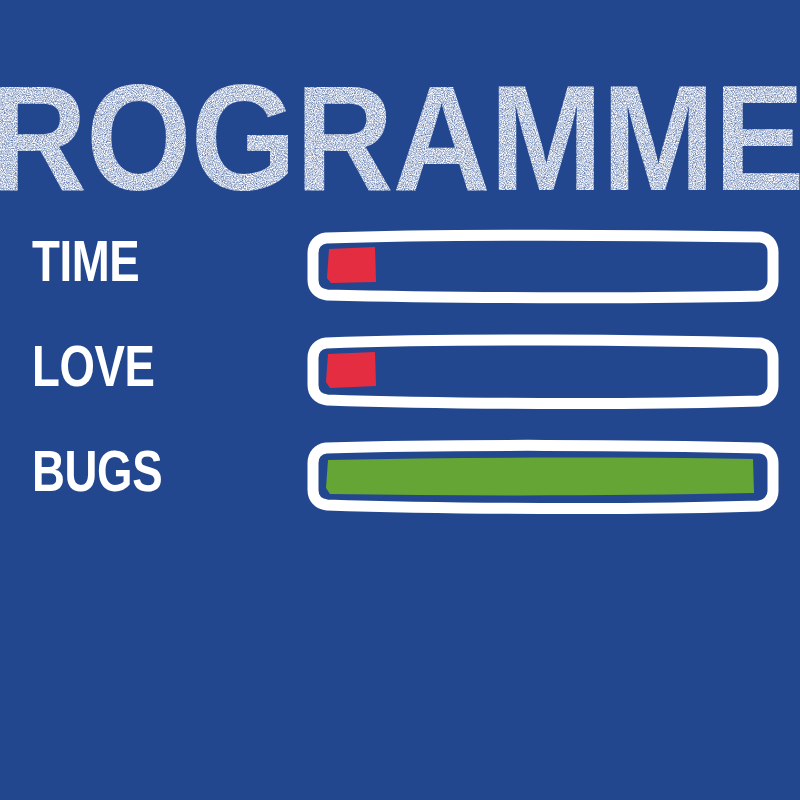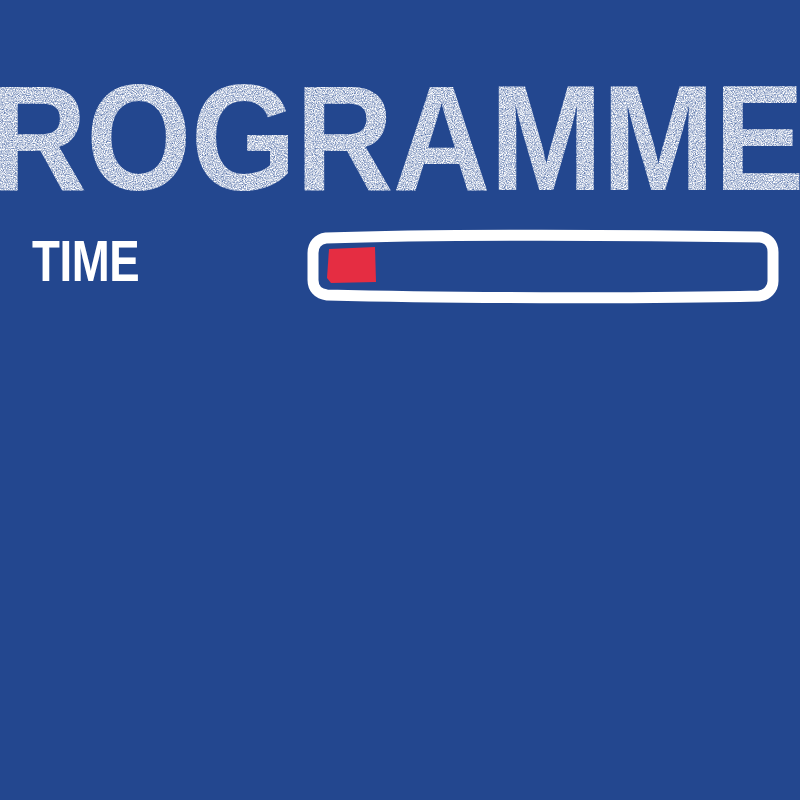--- a/index.html
+++ b/index.html
@@ -115,16 +115,38 @@
           <path fill="none" stroke="#FFFFFF" stroke-width="11" stroke-linecap="round" stroke-linejoin="round" d="M20,12 C 140,8 330,9 454,11 C 462,12 467,18 467,26
                    L467,55 C 467,63 461,69 453,70 C 330,73 140,72 21,69
                    C 12,68 7,62 7,54 L7,27 C 7,19 12,13 20,12 Z"></path>
           <path fill="#E52D42" d="M23,23 L69,21 L70,56 L25,57 L21,52 Z"></path>
         </svg>
       </div>
     </div>
 
 
 
+    <div class="row">
+      <div class="row-label">LOVE</div>
+      <div class="bar-holder">
+        <svg class="bar-svg" viewBox="0 0 474 78">
+          <path fill="none" stroke="#FFFFFF" stroke-width="11" stroke-linecap="round" stroke-linejoin="round" d="M20,12 C 150,7 340,9 454,12 C 462,13 467,19 467,27
+                   L467,55 C 467,63 461,69 453,70 C 325,74 140,73 21,69
+                   C 12,68 7,62 7,54 L7,27 C 7,19 12,13 20,12 Z"></path>
+          <path fill="#E52D42" d="M22,23 L69,21 L70,55 L24,57 L20,51 Z"></path>
+        </svg>
+      </div>
+    </div>
 
+    <div class="row">
+      <div class="row-label">BUGS</div>
+      <div class="bar-holder">
+        <svg class="bar-svg" viewBox="0 0 474 78">
+          <path fill="none" stroke="#FFFFFF" stroke-width="11" stroke-linecap="round" stroke-linejoin="round" d="M20,12 C 145,8 335,9 454,12 C 462,13 467,19 467,27
+                   L467,55 C 467,63 461,69 453,70 C 328,74 142,73 21,69
+                   C 12,68 7,62 7,54 L7,27 C 7,19 12,13 20,12 Z"></path>
+          <path fill="#64A535" d="M22,24 C 160,21 310,21 447,23 L448,57 C 310,60 160,60 24,58 L20,52 Z"></path>
+        </svg>
+      </div>
+    </div>
 
   </div>
 </div>
 
 </body></html>

